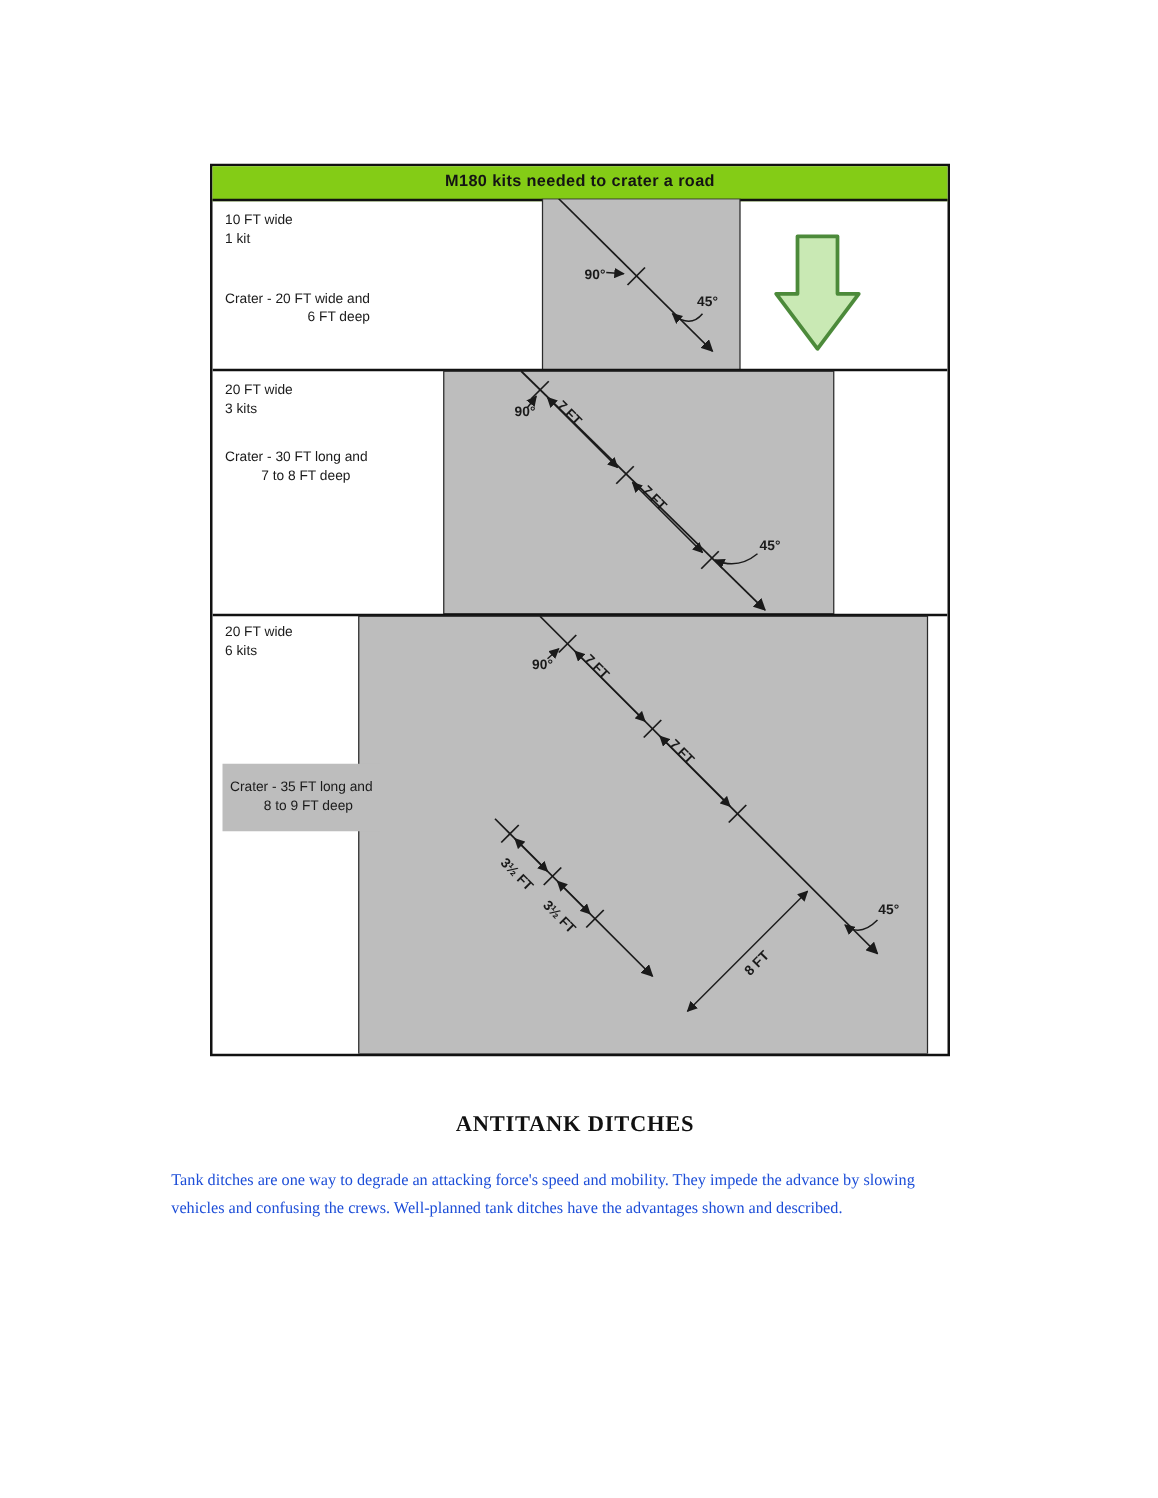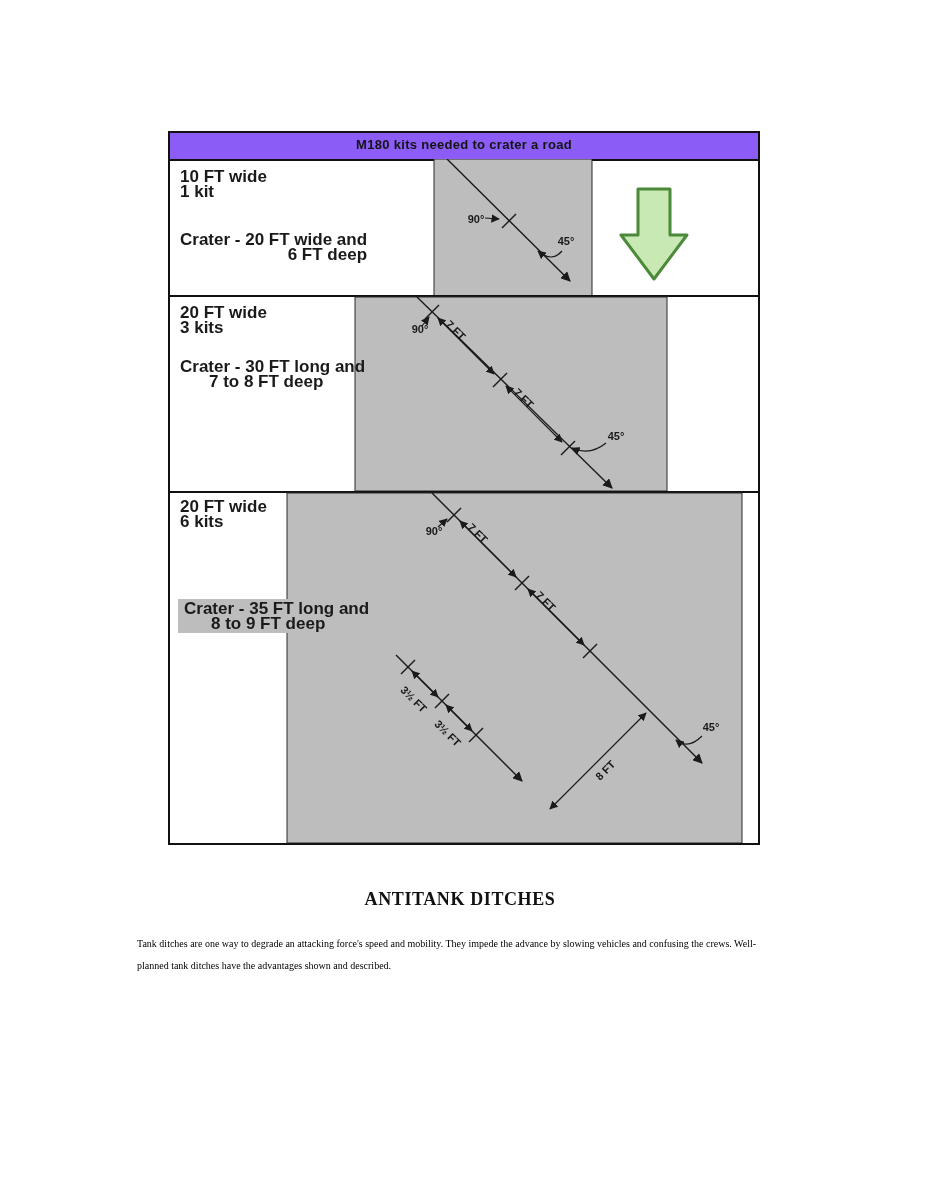--- a/index.html
+++ b/index.html
@@ -6,49 +6,49 @@
   html,body { width:926px; height:1198px; background:#ffffff; position:relative;
               font-family:"Liberation Sans", sans-serif; }
 
   
   .figure {
     position:absolute; left:168px; top:131px; width:592px; height:714px;
     border:2px solid #111; background:#ffffff;
   }
   .fig-title {
     height:28px; line-height:24px; text-align:center;
-    background:#8b5cf6; border-bottom:2px solid #111;
+    background:#84cc16; border-bottom:2px solid #111;
     font-size:13px; font-weight:bold; color:#141414; letter-spacing:0.3px;
   }
   .fig-svg { position:absolute; left:0; top:26px; z-index:1; }
 
-  .ptext { position:absolute; z-index:2; font-size:17px; font-weight:bold;
+  .ptext { position:absolute; z-index:2; font-size:11px; font-weight:normal;
            color:#1a1a1a; line-height:15px; white-space:nowrap; }
   .crater2 { display:block; }
-  .crater-hl { background:#bdbdbd; padding:2px 6px; }
+  .crater-hl { background:#bdbdbd; padding:12px 6px;margin-top:12px; }
 
   
   .road   { stroke:#2a2a2a; stroke-width:1; }
   .dline  { stroke:#1a1a1a; stroke-width:1.4; fill:none; }
   .tick   { stroke:#1a1a1a; stroke-width:1.4; }
   .meas   { stroke:#1a1a1a; stroke-width:1.2; fill:none; }
   .slbl   { font-family:"Liberation Sans", sans-serif; font-size:11px;
             font-weight:bold; fill:#1a1a1a; text-anchor:middle; }
   .green-arrow { stroke-width:3; stroke-linejoin:round; }
 
   
   .section-heading {
     position:absolute; left:0; top:889px; width:920px; text-align:center;
     font-family:"Liberation Serif", serif; font-weight:bold; font-size:18px;
     color:#111; letter-spacing:0.6px;
   }
   .body-paragraph {
     position:absolute; left:137px; top:933px; width:630px;
-    font-family:"Liberation Serif", serif; font-size:10px; line-height:21.5px;
-    color:#000000;
+    font-family:"Liberation Serif", serif; font-size:13px; line-height:21.5px;
+    color:#1d4ed8;
   }
 </style>
 </head>
 <body>
 
 <div class="figure">
 
   <div class="fig-title">M180 kits needed to crater a road</div>
 
   <div class="ptext" style="left:10px; top:36px;">

